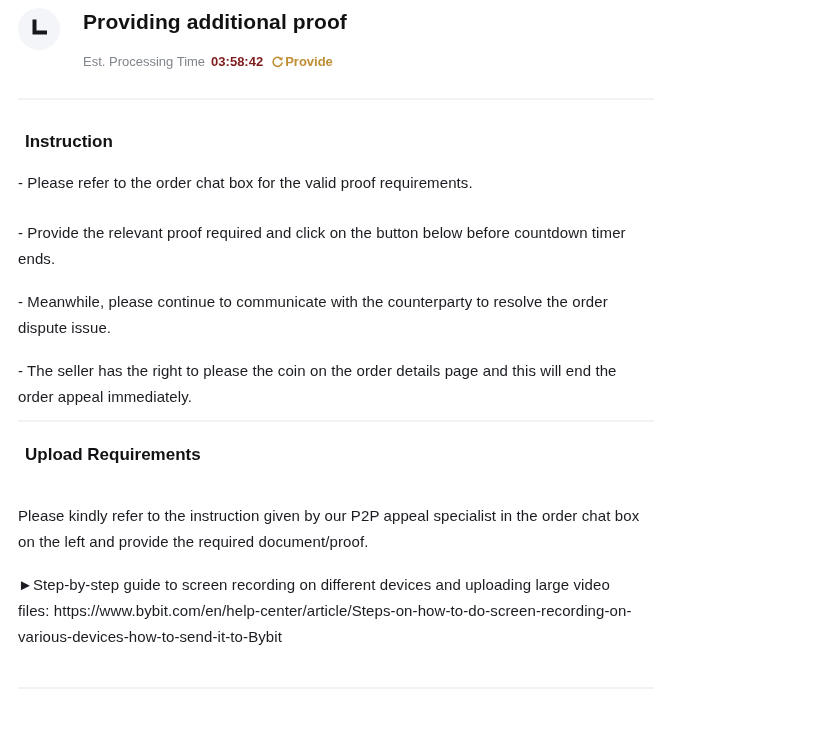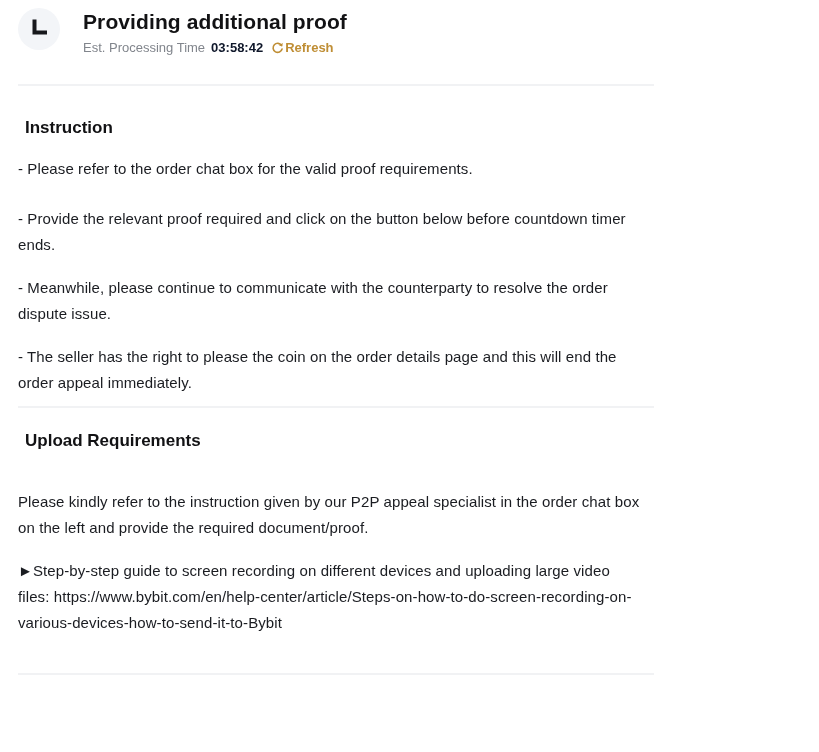--- a/index.html
+++ b/index.html
@@ -28,27 +28,27 @@
   }
   .header-text { padding-top: 1px; }
   .page-title {
     font-size: 21px;
     font-weight: 700;
     color: #121214;
     line-height: 1.25;
     letter-spacing: 0.1px;
   }
   .subline {
-    margin-top: 5px;
+    margin-top: 19px;
     font-size: 13px;
     color: #81858c;
     display: flex; align-items: center; gap: 6px;
     line-height: 1.2;
   }
-  .timer-value { color: #0f172a; font-weight: 700; }
+  .timer-value { color: #7f1d1d; font-weight: 700; }
   .refresh-btn {
     color: #bf8e35;
     font-weight: 700;
     display: inline-flex; align-items: center; gap: 1px;
     cursor: pointer;
     margin-left: 2px;
   }
   .refresh-btn svg { display: block; }
 
   .divider {
@@ -121,21 +121,21 @@
       <div class="subline">
         <span>Est. Processing Time</span>
         <span class="timer-value">03:58:42</span>
         <span class="refresh-btn">
           <span>
             <svg width="13" height="13" viewBox="0 0 16 16" aria-hidden="true">
               <path d="M12.9 4.2 A5.6 5.6 0 1 0 13.6 8.6" fill="none" stroke="#bf8e35" stroke-width="2" stroke-linecap="round"></path>
               <path d="M14.6 1.2 L13.7 5.6 L9.6 4.1 Z" fill="#bf8e35"></path>
             </svg>
           </span>
-          <span>Refresh</span>
+          <span>Provide</span>
         </span>
       </div>
     </div>
   </div>
 
   <div class="divider divider-1"></div>
 
   <div class="section">
     <h2 class="section-heading heading-instruction">Instruction</h2>
     <p class="body-text bullet">- Please refer to the order chat box for the valid proof requirements.</p>

